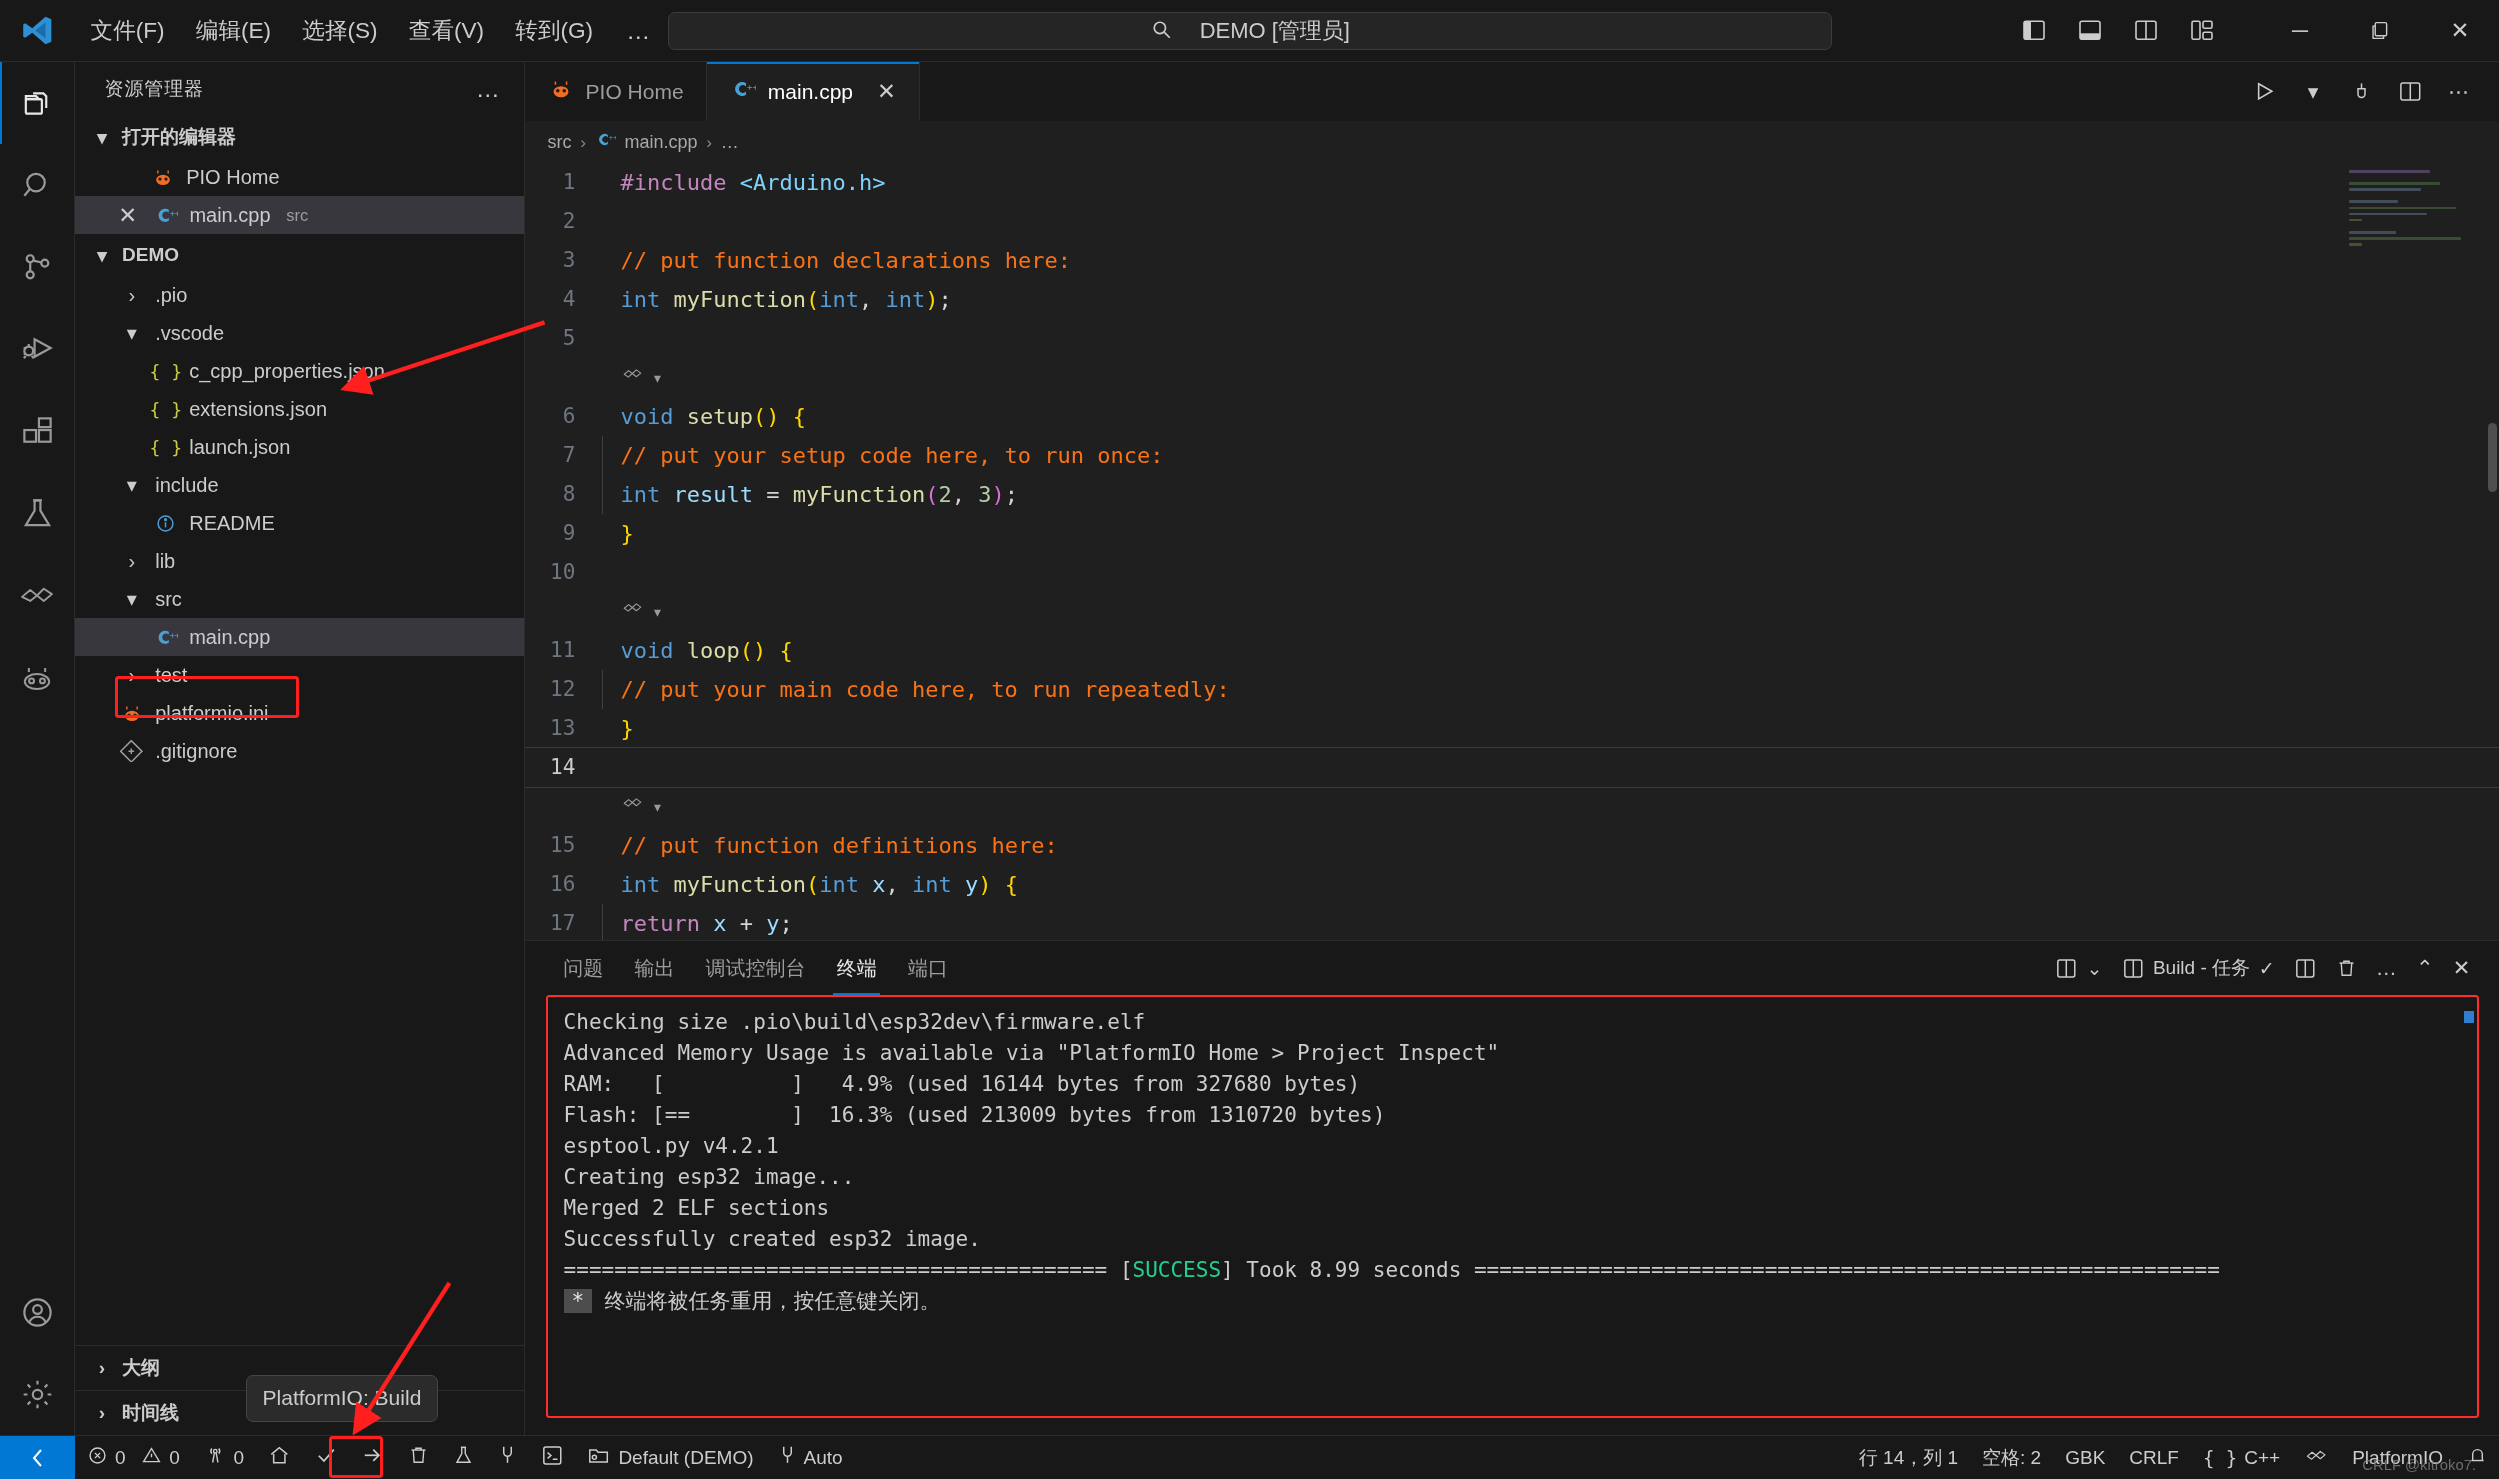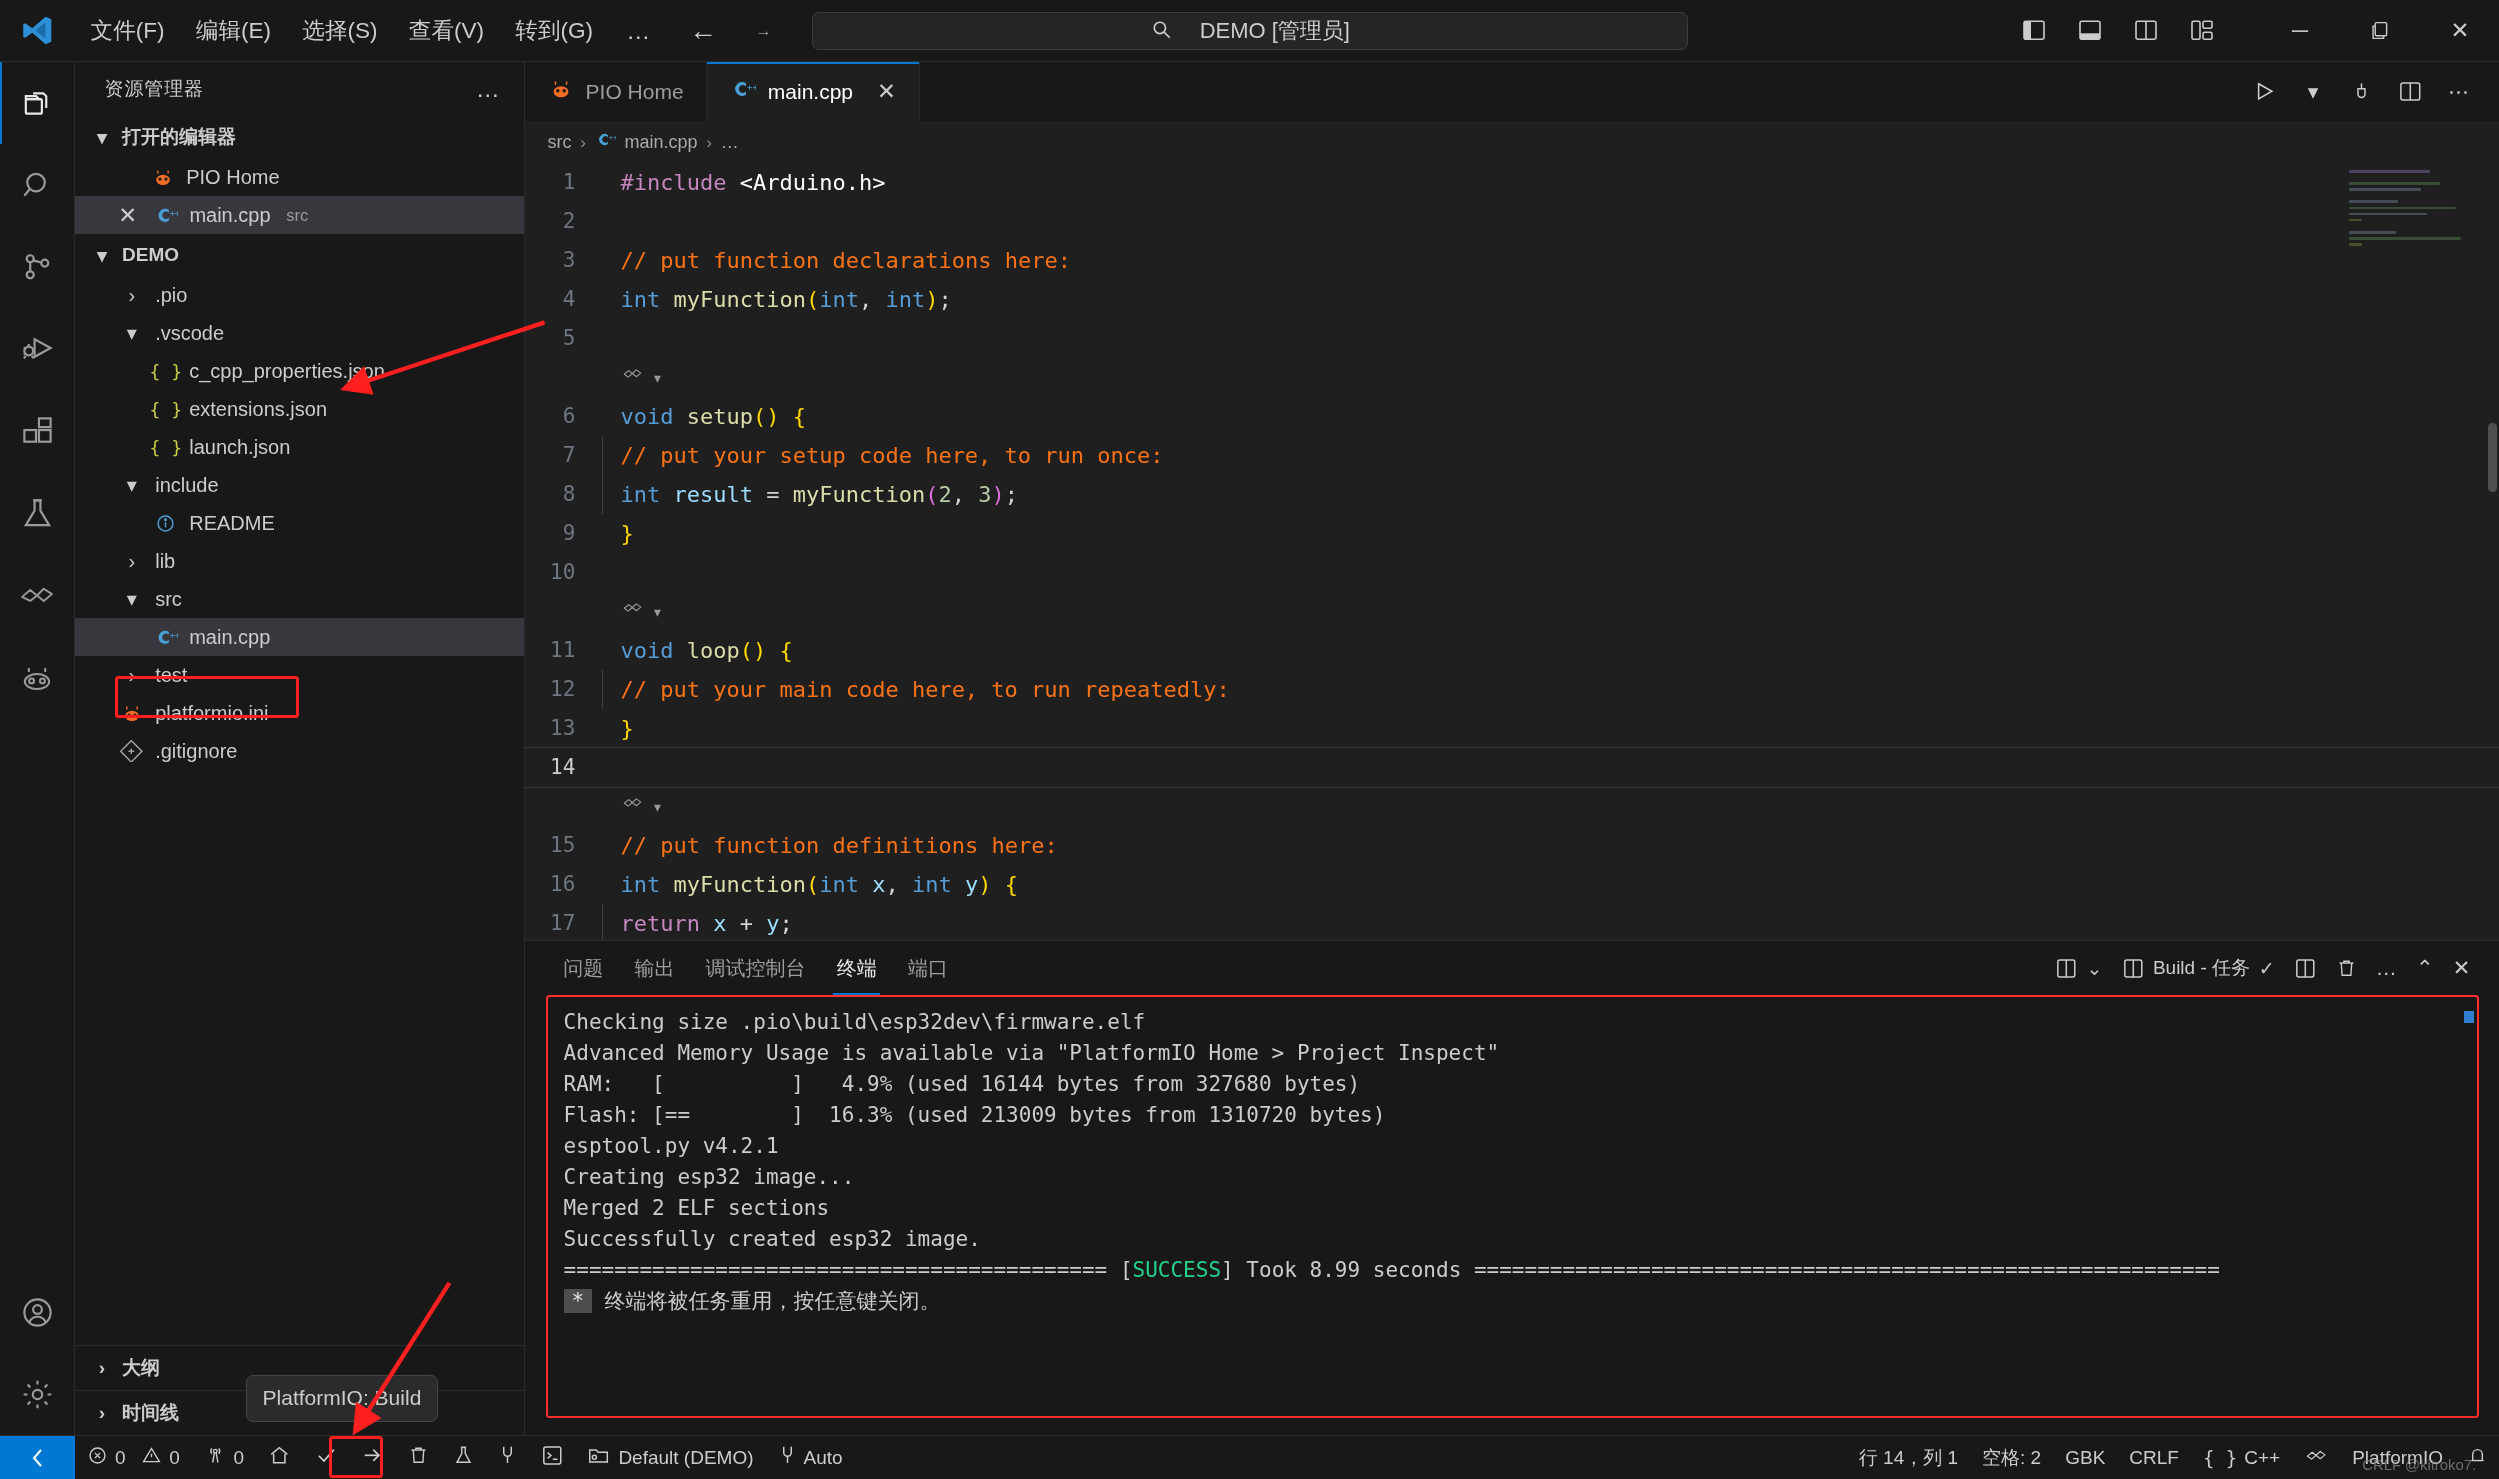--- a/index.html
+++ b/index.html
@@ -24,21 +24,21 @@
   .menu-item {
     font-size: 22.6px; color: #cccccc; padding: 5.2px 15.6px; white-space: nowrap;
     font-family: "Liberation Sans", sans-serif;
   }
   .menu-dots { color:#cccccc; font-size: 24px; padding: 0 17.4px; letter-spacing: 1.7px; }
   .nav-arrows { display:flex; align-items:center; gap: 24px; margin-left: 19px; }
   .nav-arrow { color:#cccccc; font-size: 28px; width:29.5px; text-align:center; }
   .nav-arrow.dim { color:#9a9a9a; }
   .cmdcenter {
     position:absolute; left: 50%; transform: translateX(-50%);
-    width: 876px; height: 38px; background:#252526;
+    width: 1164px; height: 38px; background:#252526;
     border: 0.9px solid #3c3c3c; border-radius: 7px;
     display:flex; align-items:center; justify-content:center; gap: 27px;
   }
   .cmdcenter .txt { font-size: 22px; color: #cccccc; }
   .titlebar-right { margin-left:auto; display:flex; align-items:center; }
   .layout-icons { display:flex; align-items:center; gap: 8.7px; padding-right: 35px;}
   .layout-btn { width:47px; height:42px; display:flex; align-items:center; justify-content:center; }
   .wincontrols { display:flex; align-items:center; }
   .winbtn { width: 80px; height: 62px; display:flex; align-items:center; justify-content:center; color:#cccccc; font-size: 22.6px;}
 
@@ -129,21 +129,21 @@
   .indent-guide { border-left: 0.9px solid #404040; margin-left: 3.5px; padding-left: 18px;}
   .cur-line-box { outline: 0.9px solid #3a3a3a; }
 
   
   .t-key   { color:#569cd6; }
   .t-ctrl  { color:#c586c0; }
   .t-fn    { color:#dcdcaa; }
   .t-var   { color:#9cdcfe; }
   .t-cmt   { color:#f97316; }
   .t-pre   { color:#c586c0; }
-  .t-str   { color:#ffffff; }
+  .t-str   { color:#7dd3fc; }
   .t-num   { color:#b5cea8; }
   .t-p1    { color:#ffd700; }
   .t-p2    { color:#da70d6; }
   .t-plain { color:#d4d4d4; }
 
   .minimap {
     position:absolute; top:7px; right: 21px; width: 130px; height: 95px;
     opacity: .62;
   }
   .mm-line { height:2.6px; margin-bottom:3.5px; border-radius:0.9px;}

